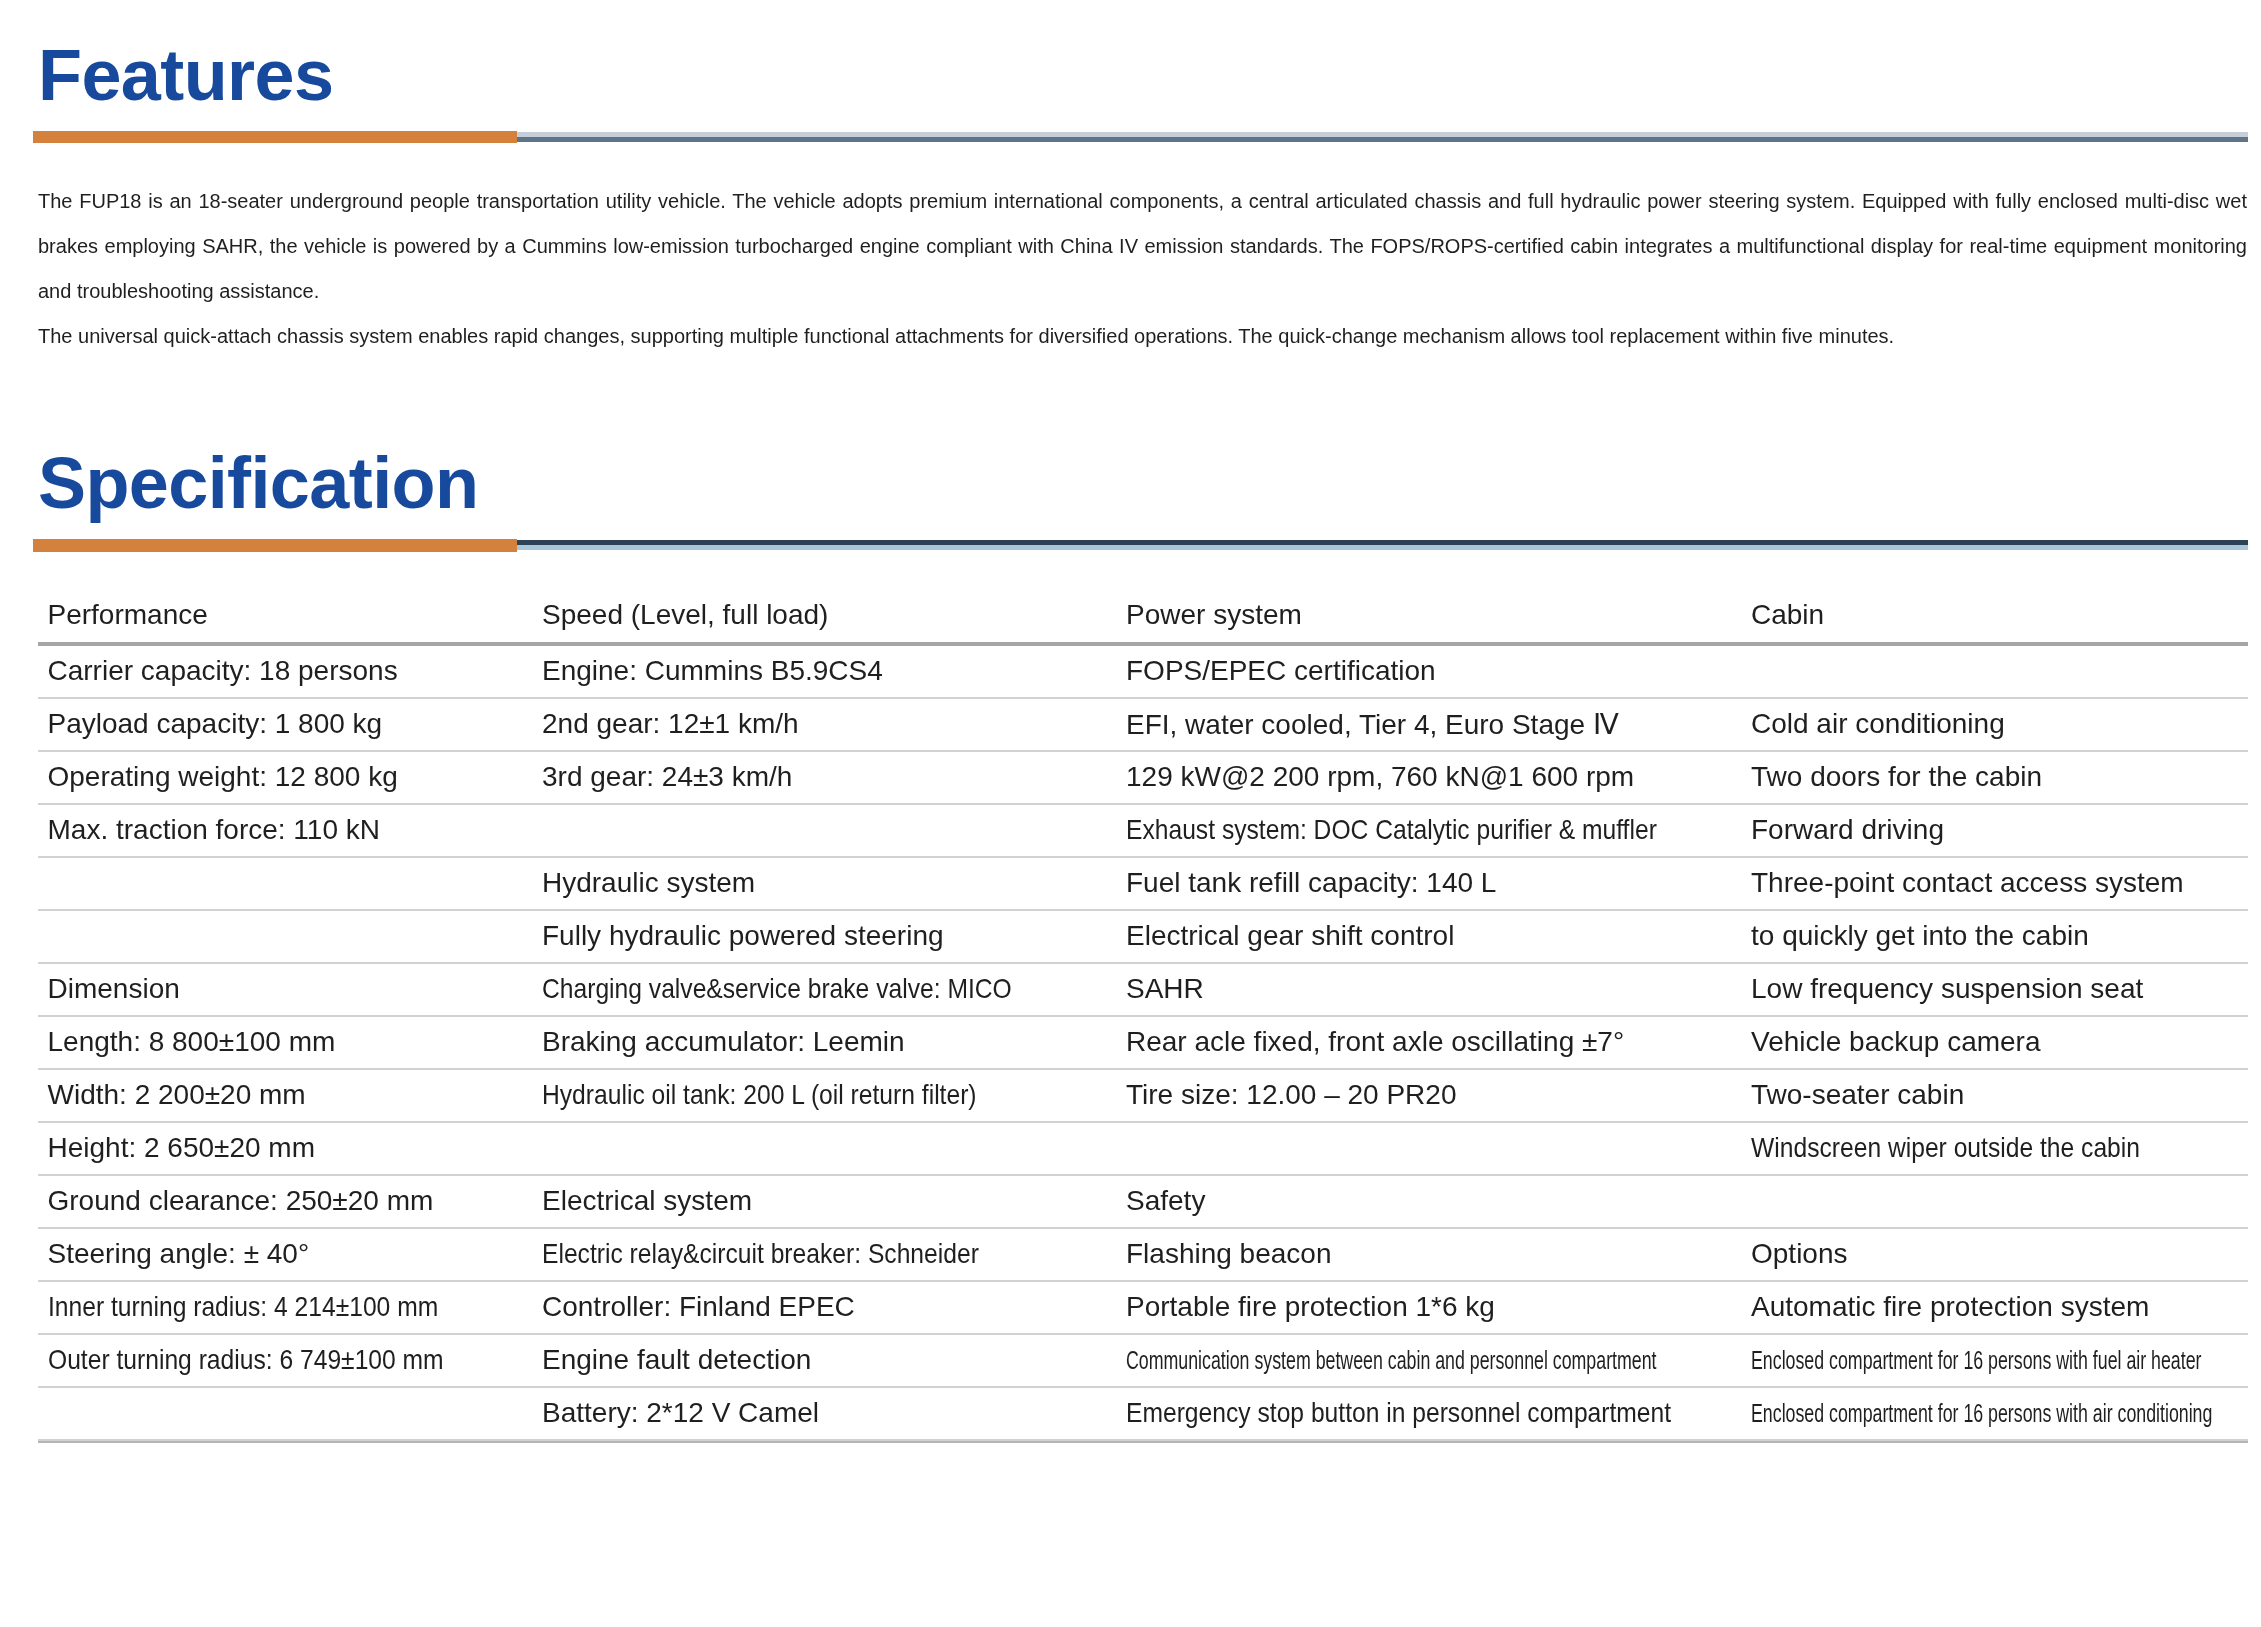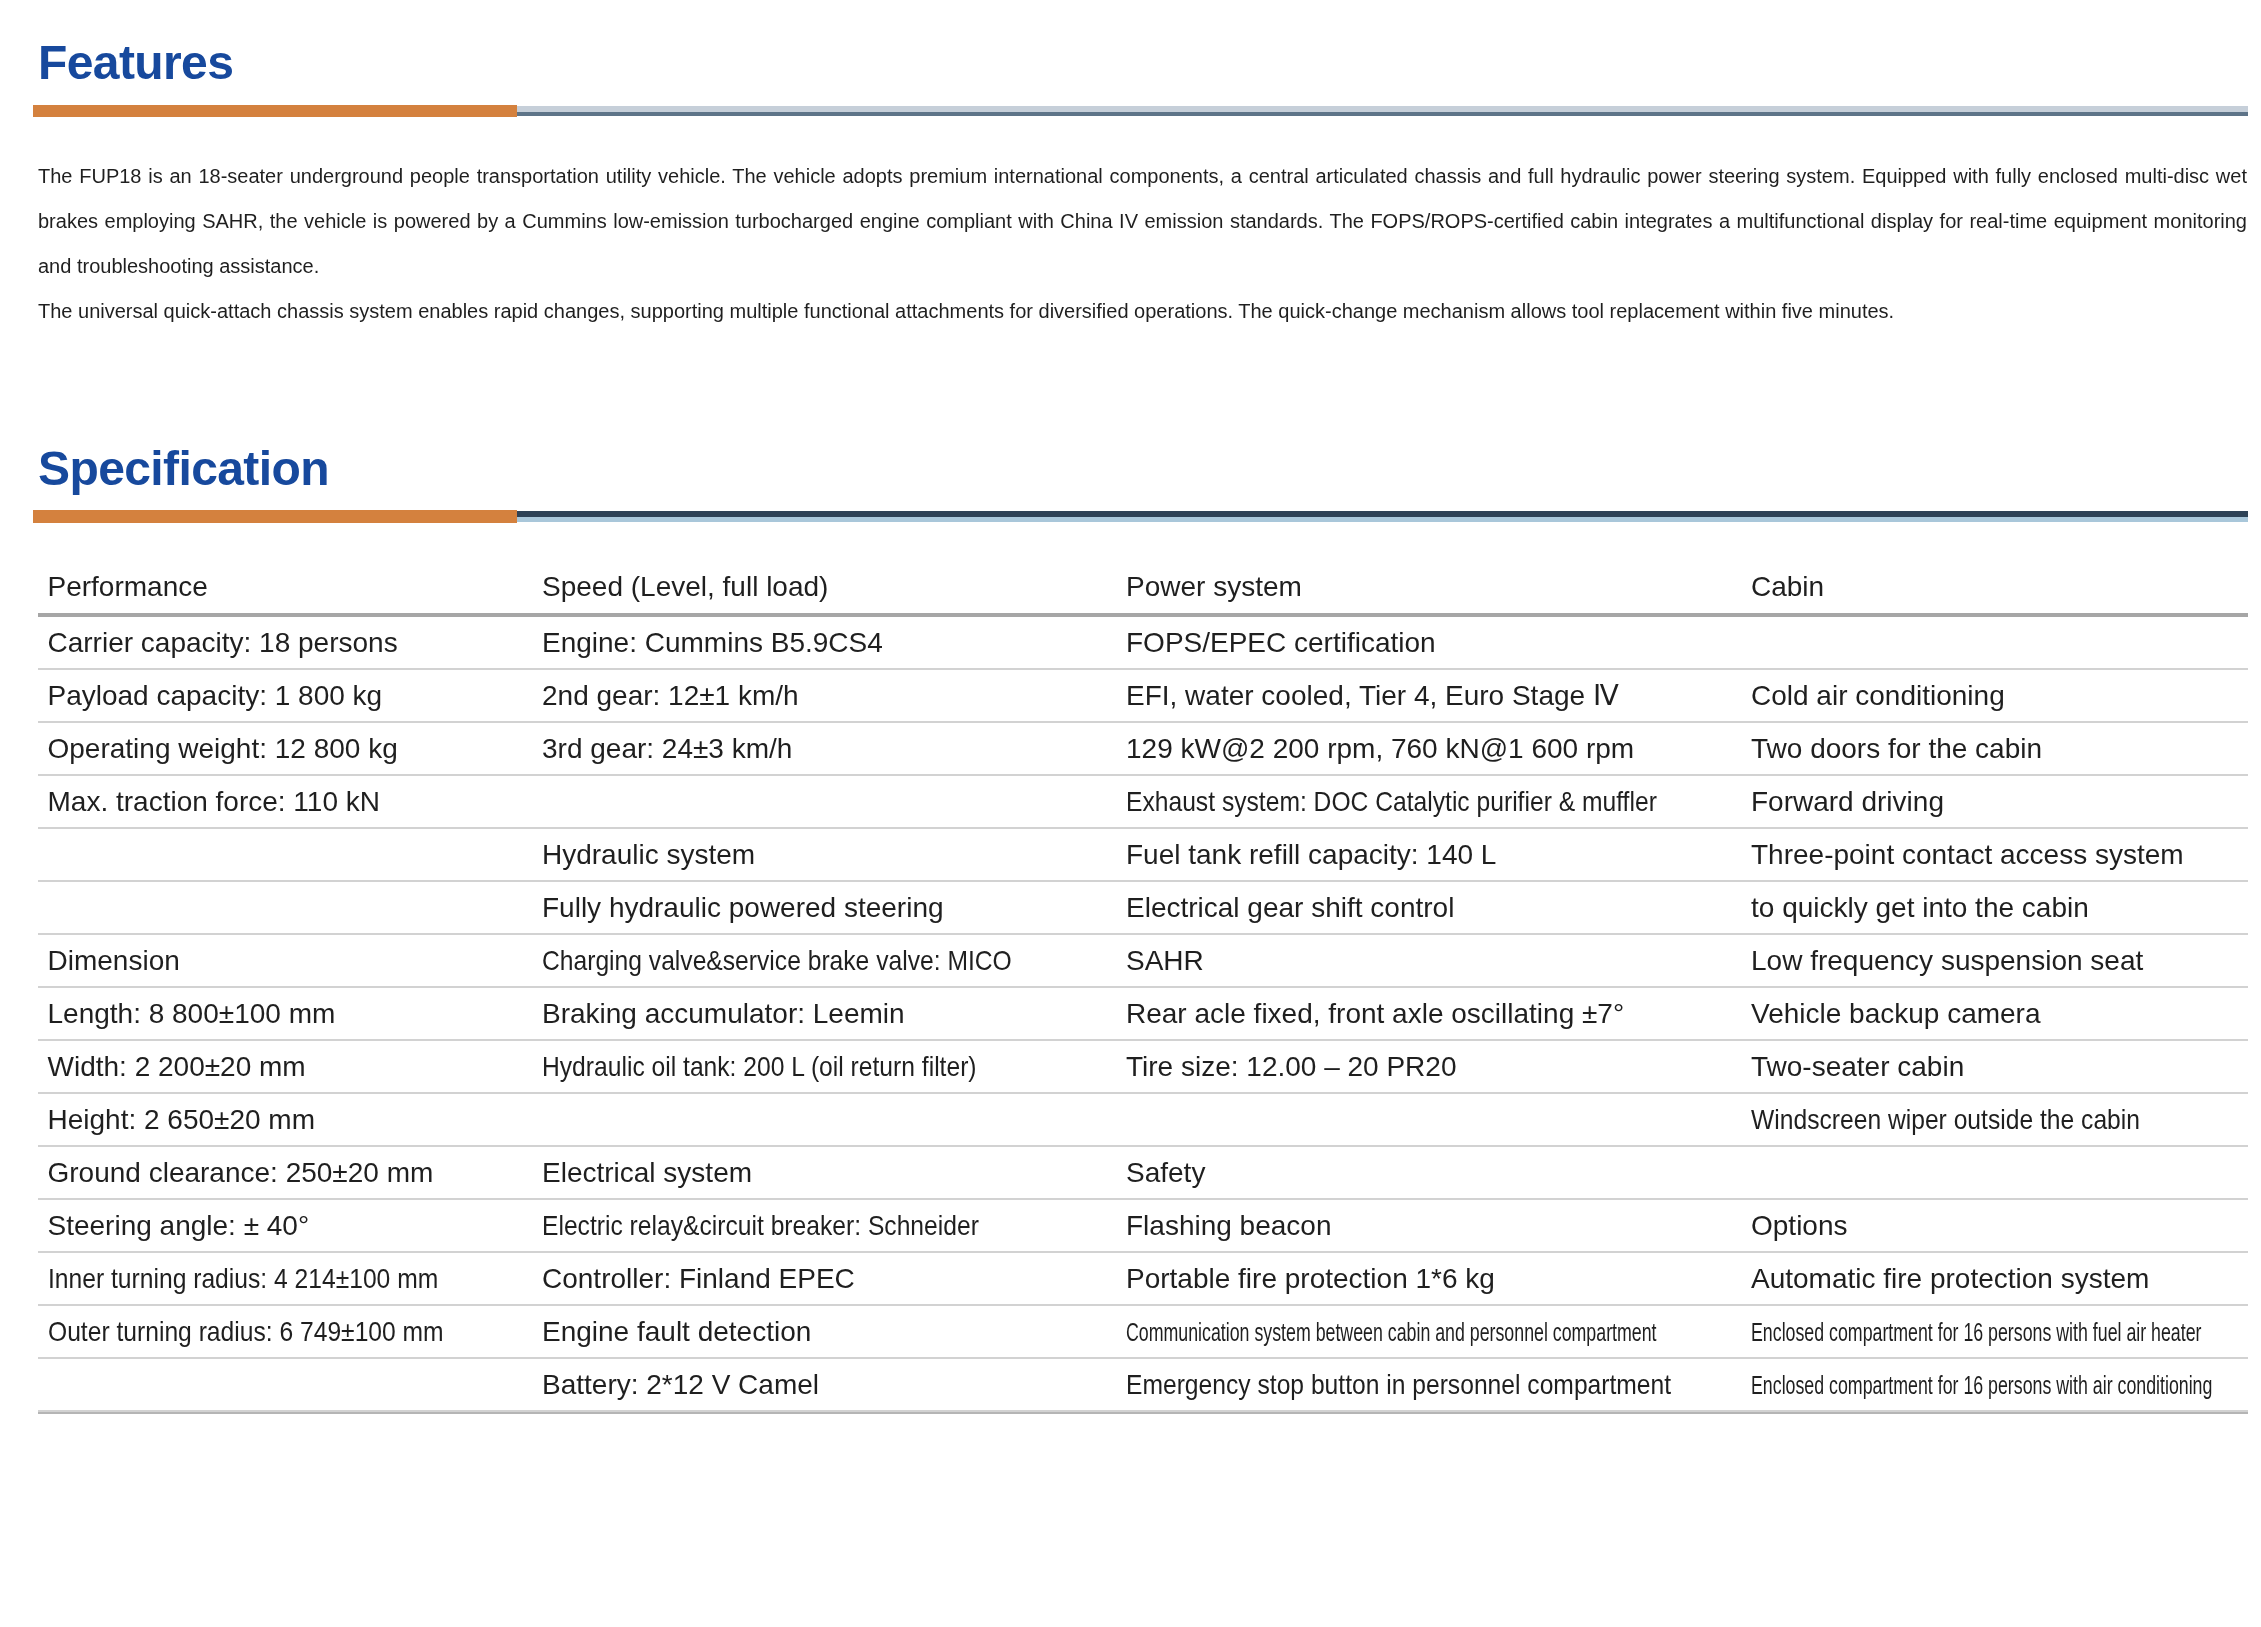--- a/index.html
+++ b/index.html
@@ -15,24 +15,24 @@
     --line-bottom:#b5b5b5;
   }
   html,body{margin:0;padding:0;}
   body{
     width:2261px;height:1627px;overflow:hidden;background:#ffffff;
     font-family:"Liberation Sans","DejaVu Sans",sans-serif;color:var(--text);
     position:relative;
   }
   .section-title{
     margin:37px 0 0 38px;
-    font-size:48px;font-weight:bold;color:var(--accent-blue);
+    font-size:72px;font-weight:bold;color:var(--accent-blue);
     line-height:1.08;letter-spacing:-0.6px;
   }
-  .spec-title{margin-top:109px;}
+  .spec-title{margin-top:86px;}
   .divider{position:relative;height:19px;margin:12.7px 12.7px 0 33px;}
   .divider .accent-bar{
     position:absolute;left:0;top:3.2px;width:484px;height:12.7px;
     background:var(--accent-orange);
   }
   .divider .rule-line{position:absolute;left:484px;right:0;top:4.4px;height:10.2px;}
   .divider.features-divider .rule-line{
     background:linear-gradient(to bottom,var(--divider-light) 0 55%,var(--divider-steel) 55% 100%);
   }
   .divider.spec-divider .rule-line{

